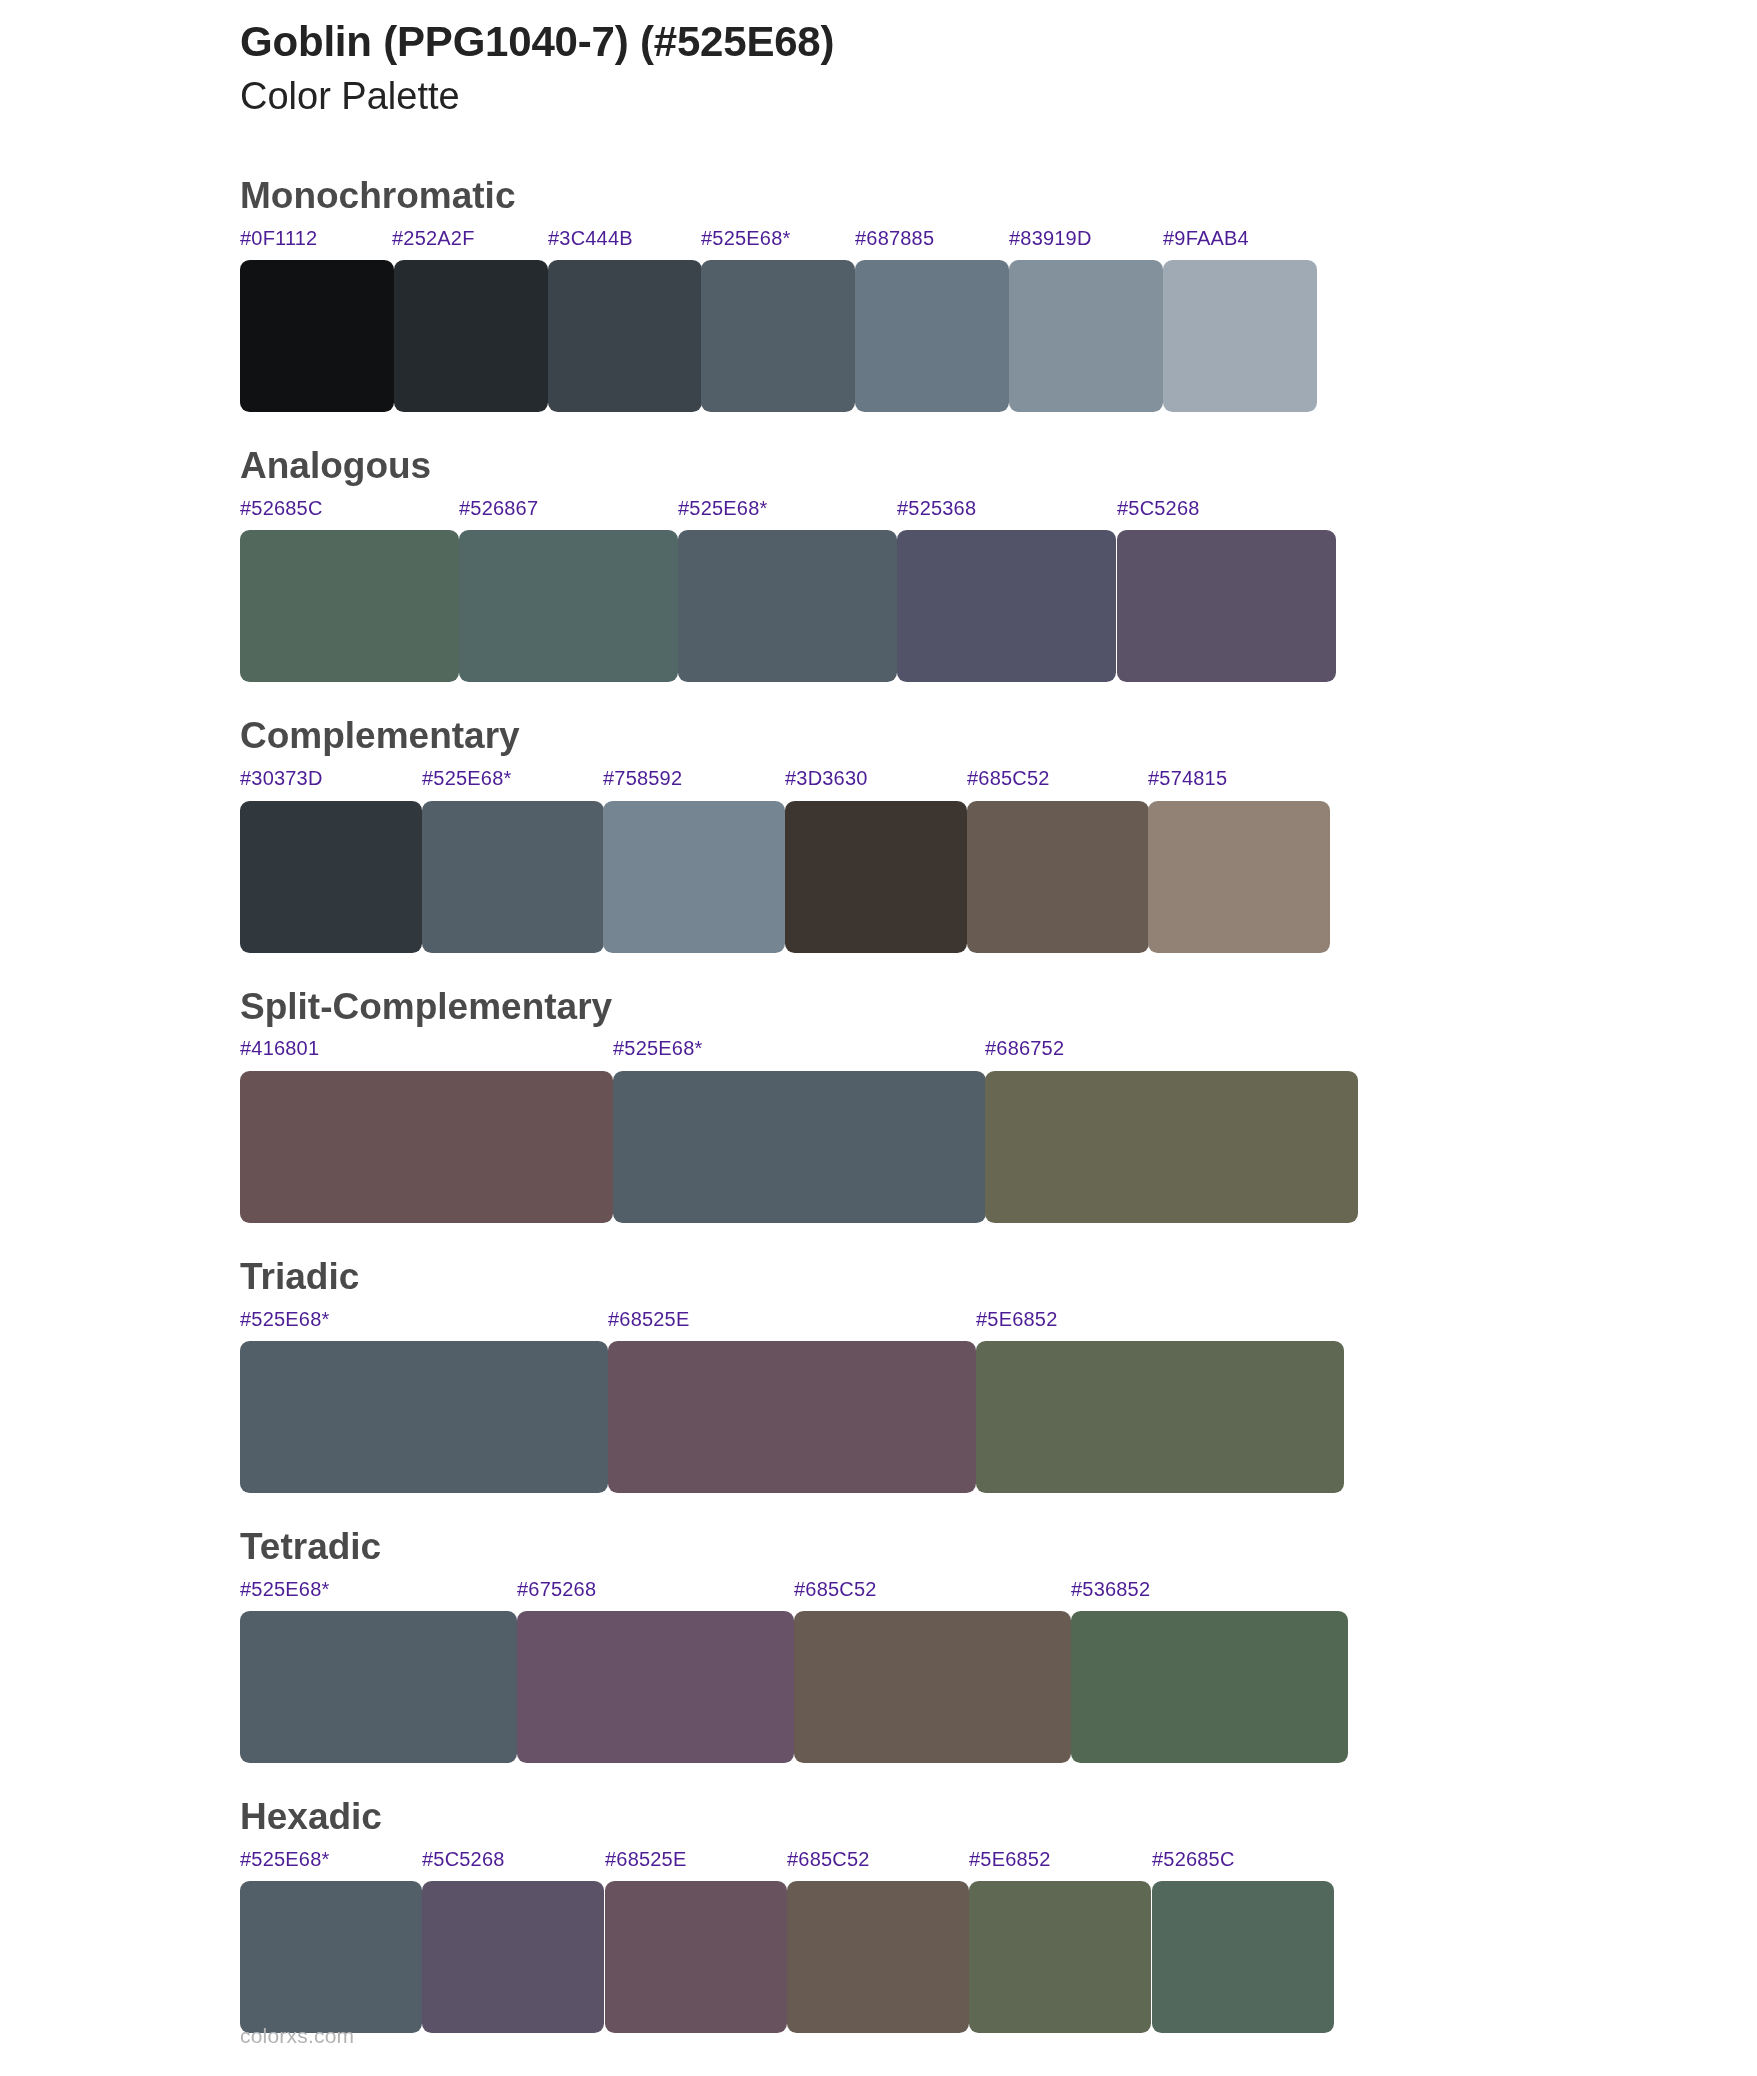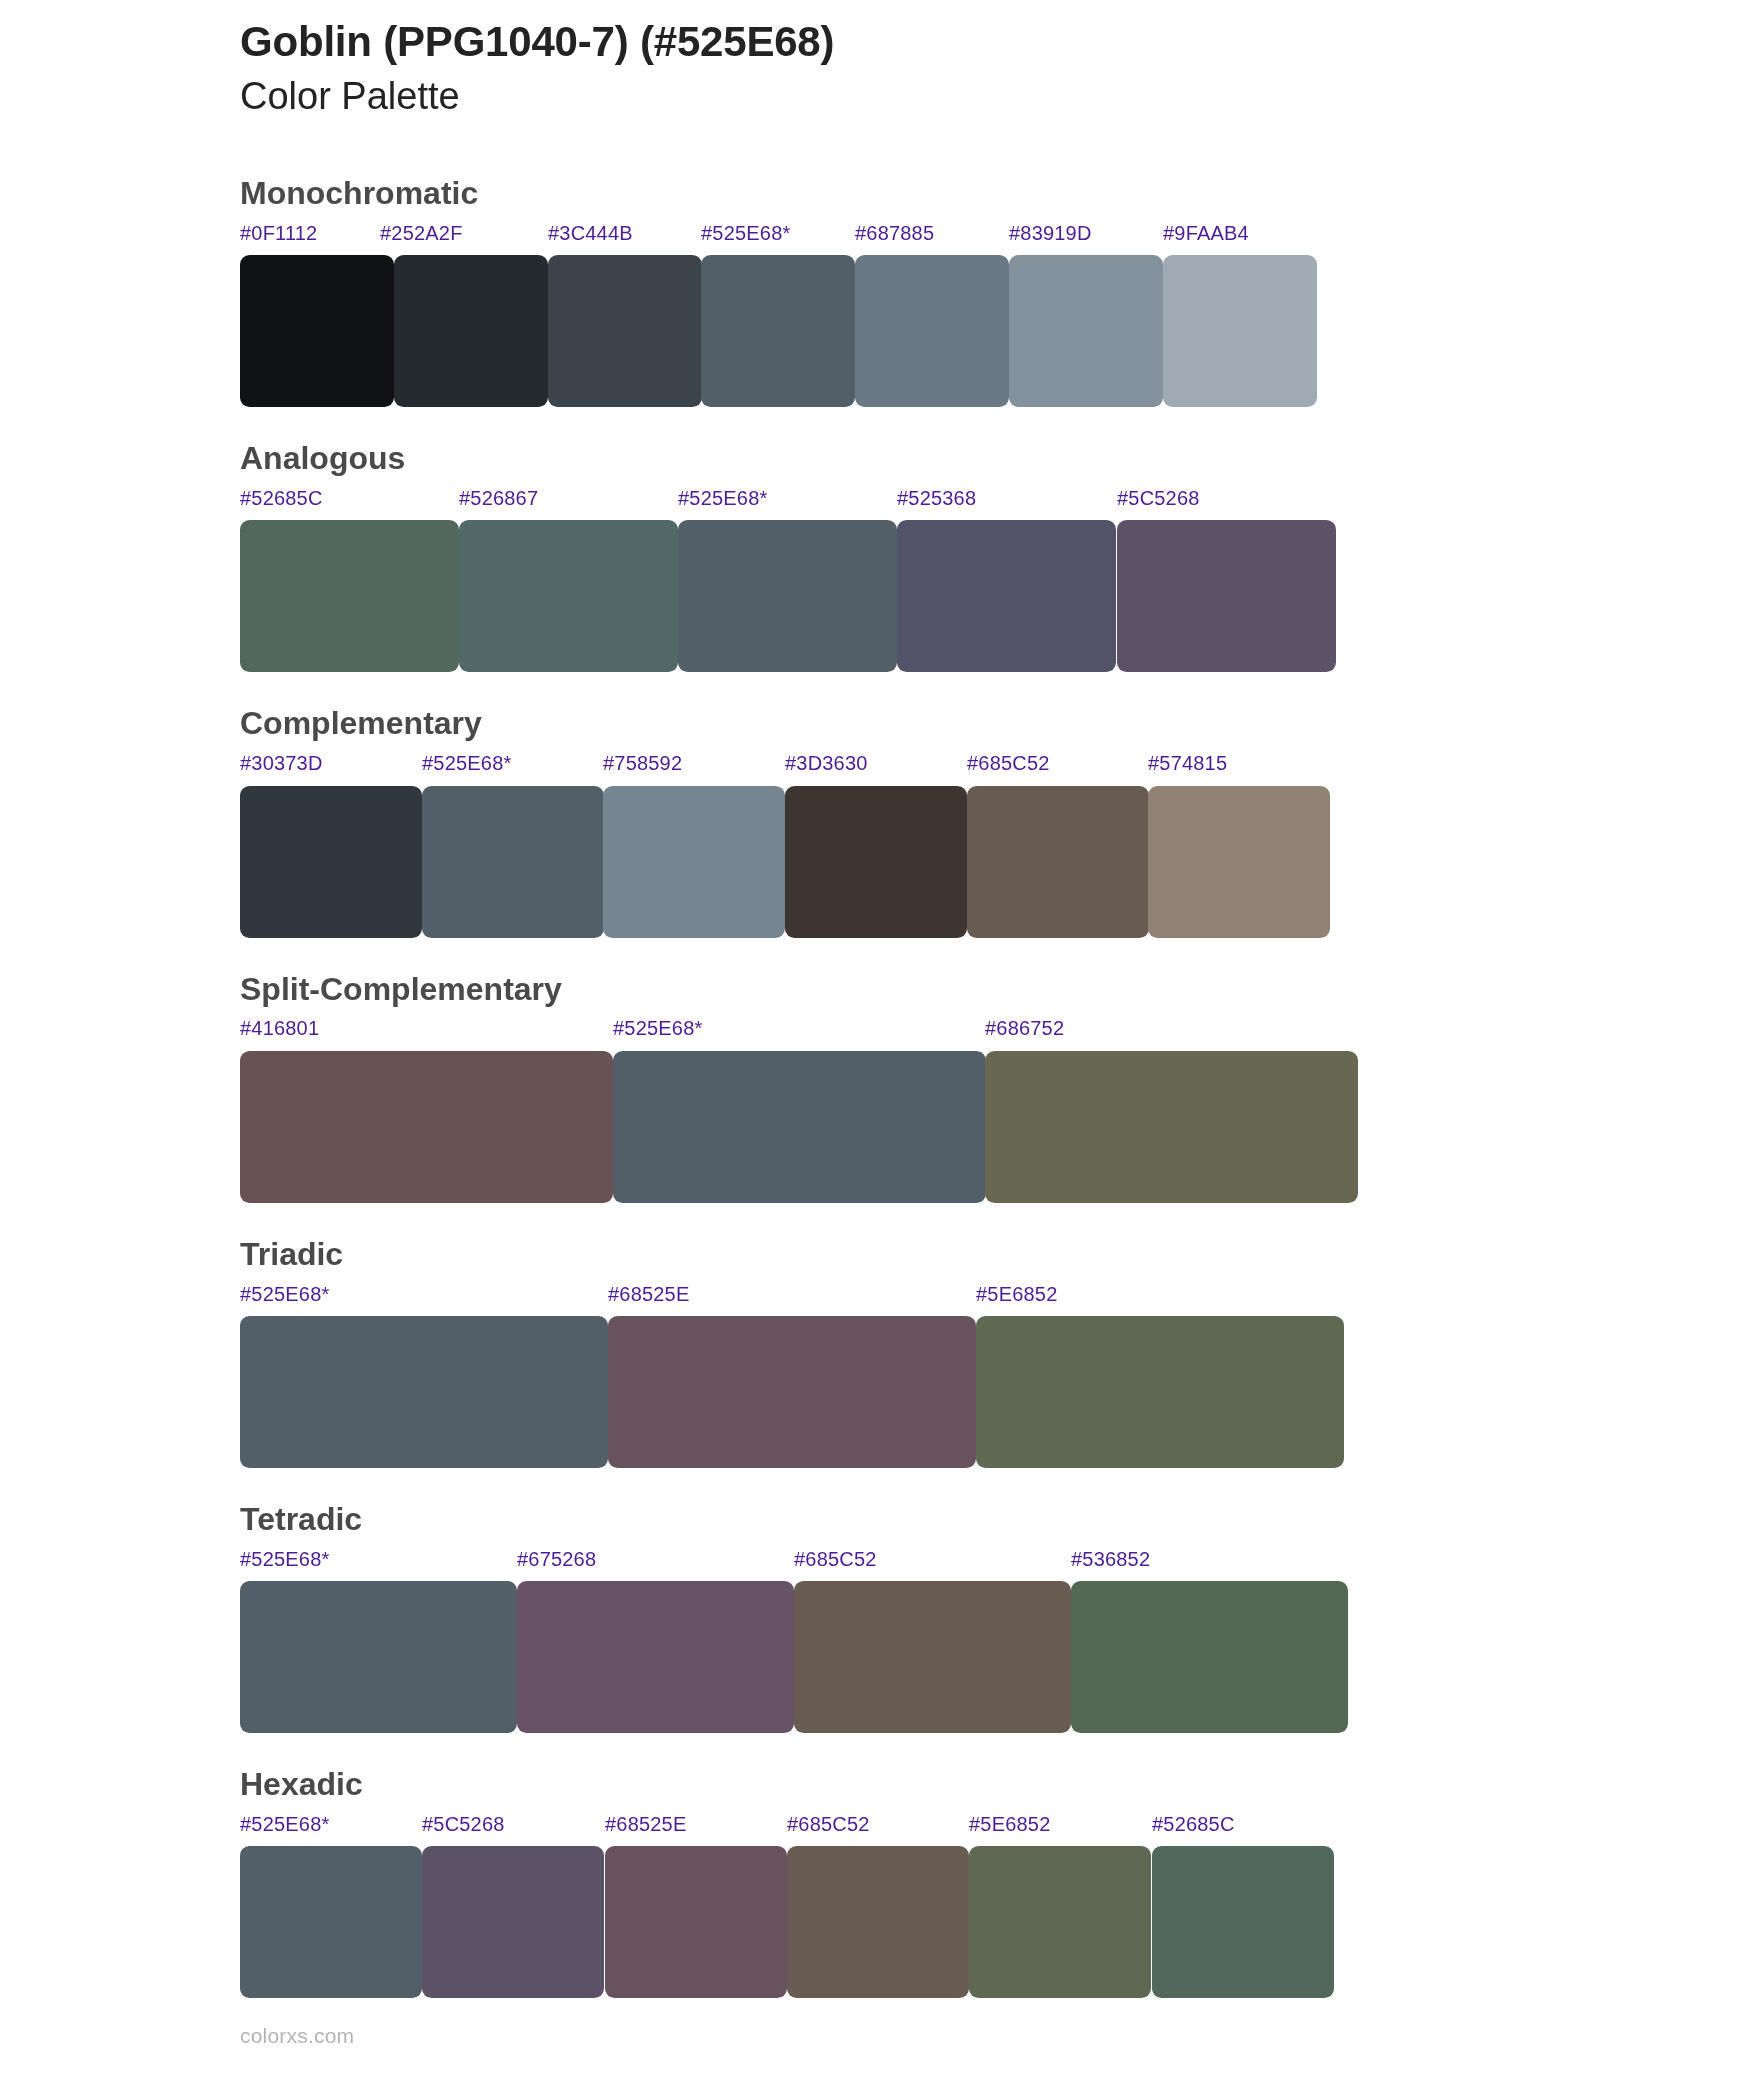--- a/index.html
+++ b/index.html
@@ -53,21 +53,21 @@
     position: absolute;
     left: 0;
     top: 177px;
     width: 1757px;
   }
   .section {
     position: relative;
     padding-left: 240px;
   }
   .section-title {
-    font-size: 32px;
+    font-size: 37px;
     font-weight: 700;
     color: #4a4a4a;
     margin: 0;
     line-height: 1;
     padding-bottom: 12.8px;
     white-space: nowrap;
   }
   .swatch-labels {
     position: relative;
     height: 27px;
@@ -115,21 +115,21 @@
   <div class="header">
     <h1 class="page-title">Goblin (PPG1040-7) (#525E68)</h1>
     <h2 class="page-subtitle">Color Palette</h2>
   </div>
 
   <div class="sections" id="sections-root">
       <div class="section">
         <div class="section-title">Monochromatic</div>
         <div class="swatch-labels">
           <div class="swatch-label" style="left: 0px;">#0F1112</div>
-          <div class="swatch-label" style="left: 140px; text-align: right;">#252A2F</div>
+          <div class="swatch-label" style="left: 152px; text-align: right;">#252A2F</div>
           <div class="swatch-label" style="left: 308px;">#3C444B</div>
           <div class="swatch-label" style="left: 461px;">#525E68*</div>
           <div class="swatch-label" style="left: 615px;">#687885</div>
           <div class="swatch-label" style="left: 769px;">#83919D</div>
           <div class="swatch-label" style="left: 923px;">#9FAAB4</div>
         </div>
         <div class="swatch-row">
           <div class="swatch" title="#0F1112" style="left: 0px; width: 154px; background: rgb(15, 17, 18);"></div>
           <div class="swatch" title="#252A2F" style="left: 154px; width: 154px; background: rgb(37, 42, 47);"></div>
           <div class="swatch" title="#3C444B" style="left: 308px; width: 154px; background: rgb(60, 68, 75);"></div>

